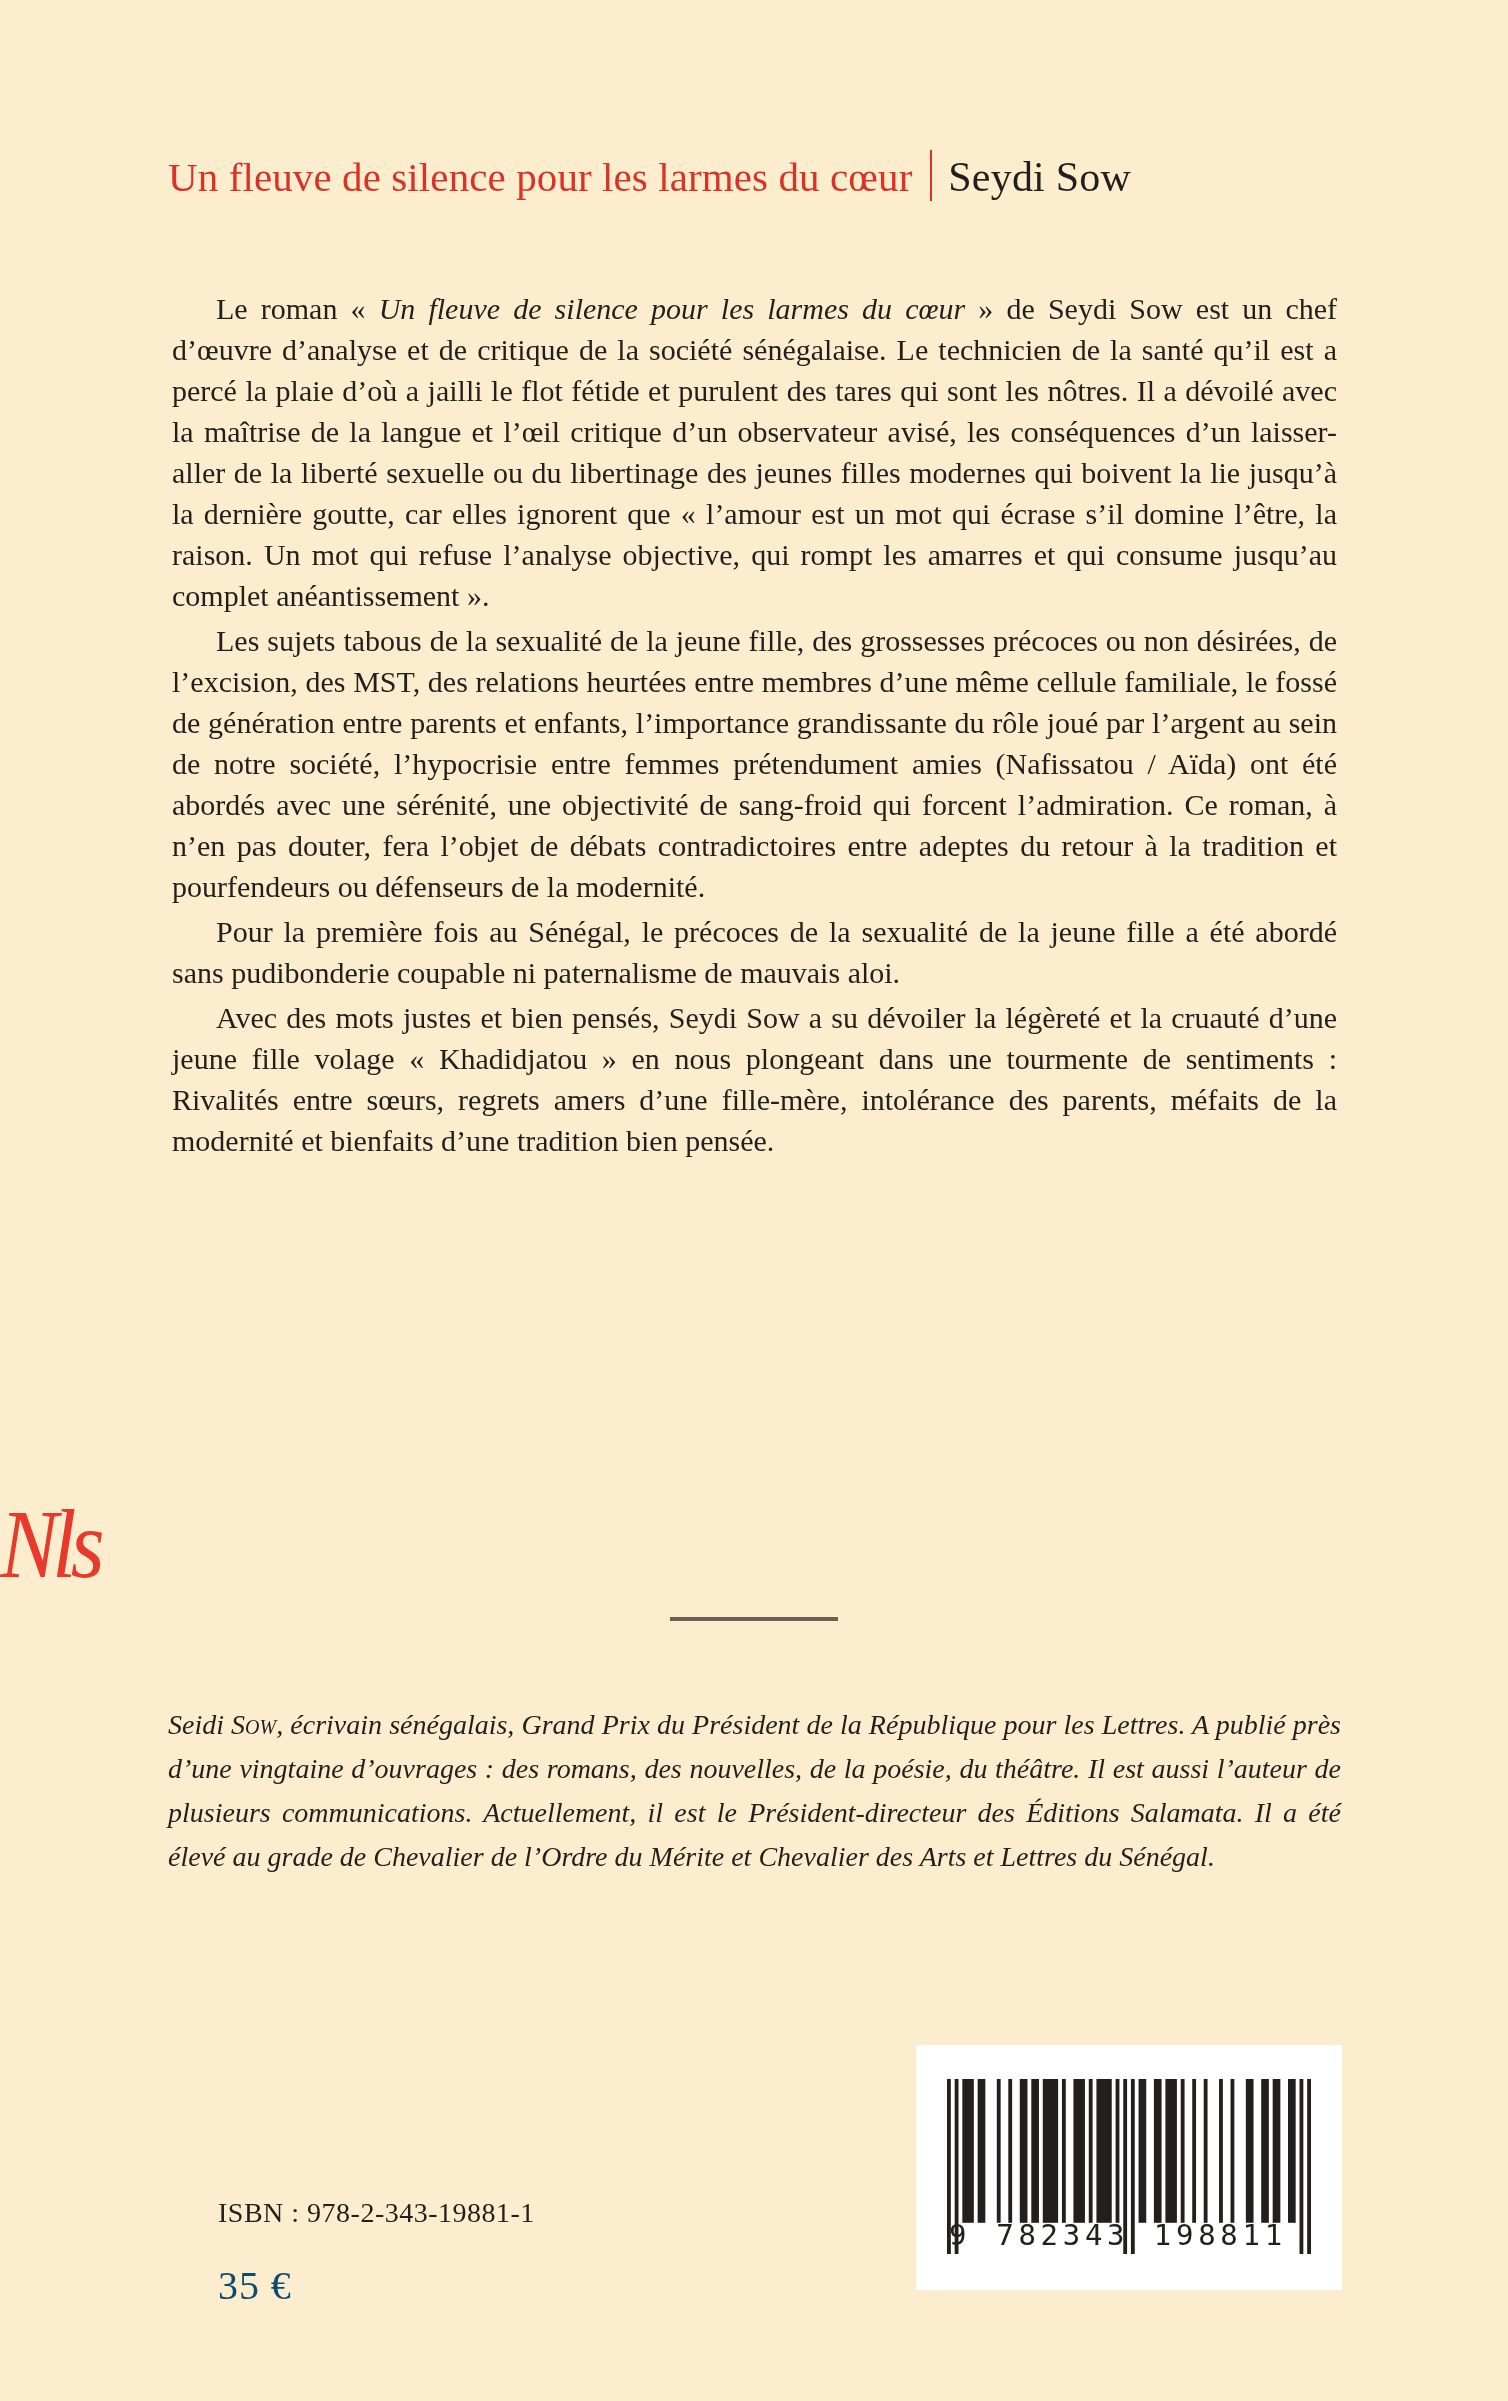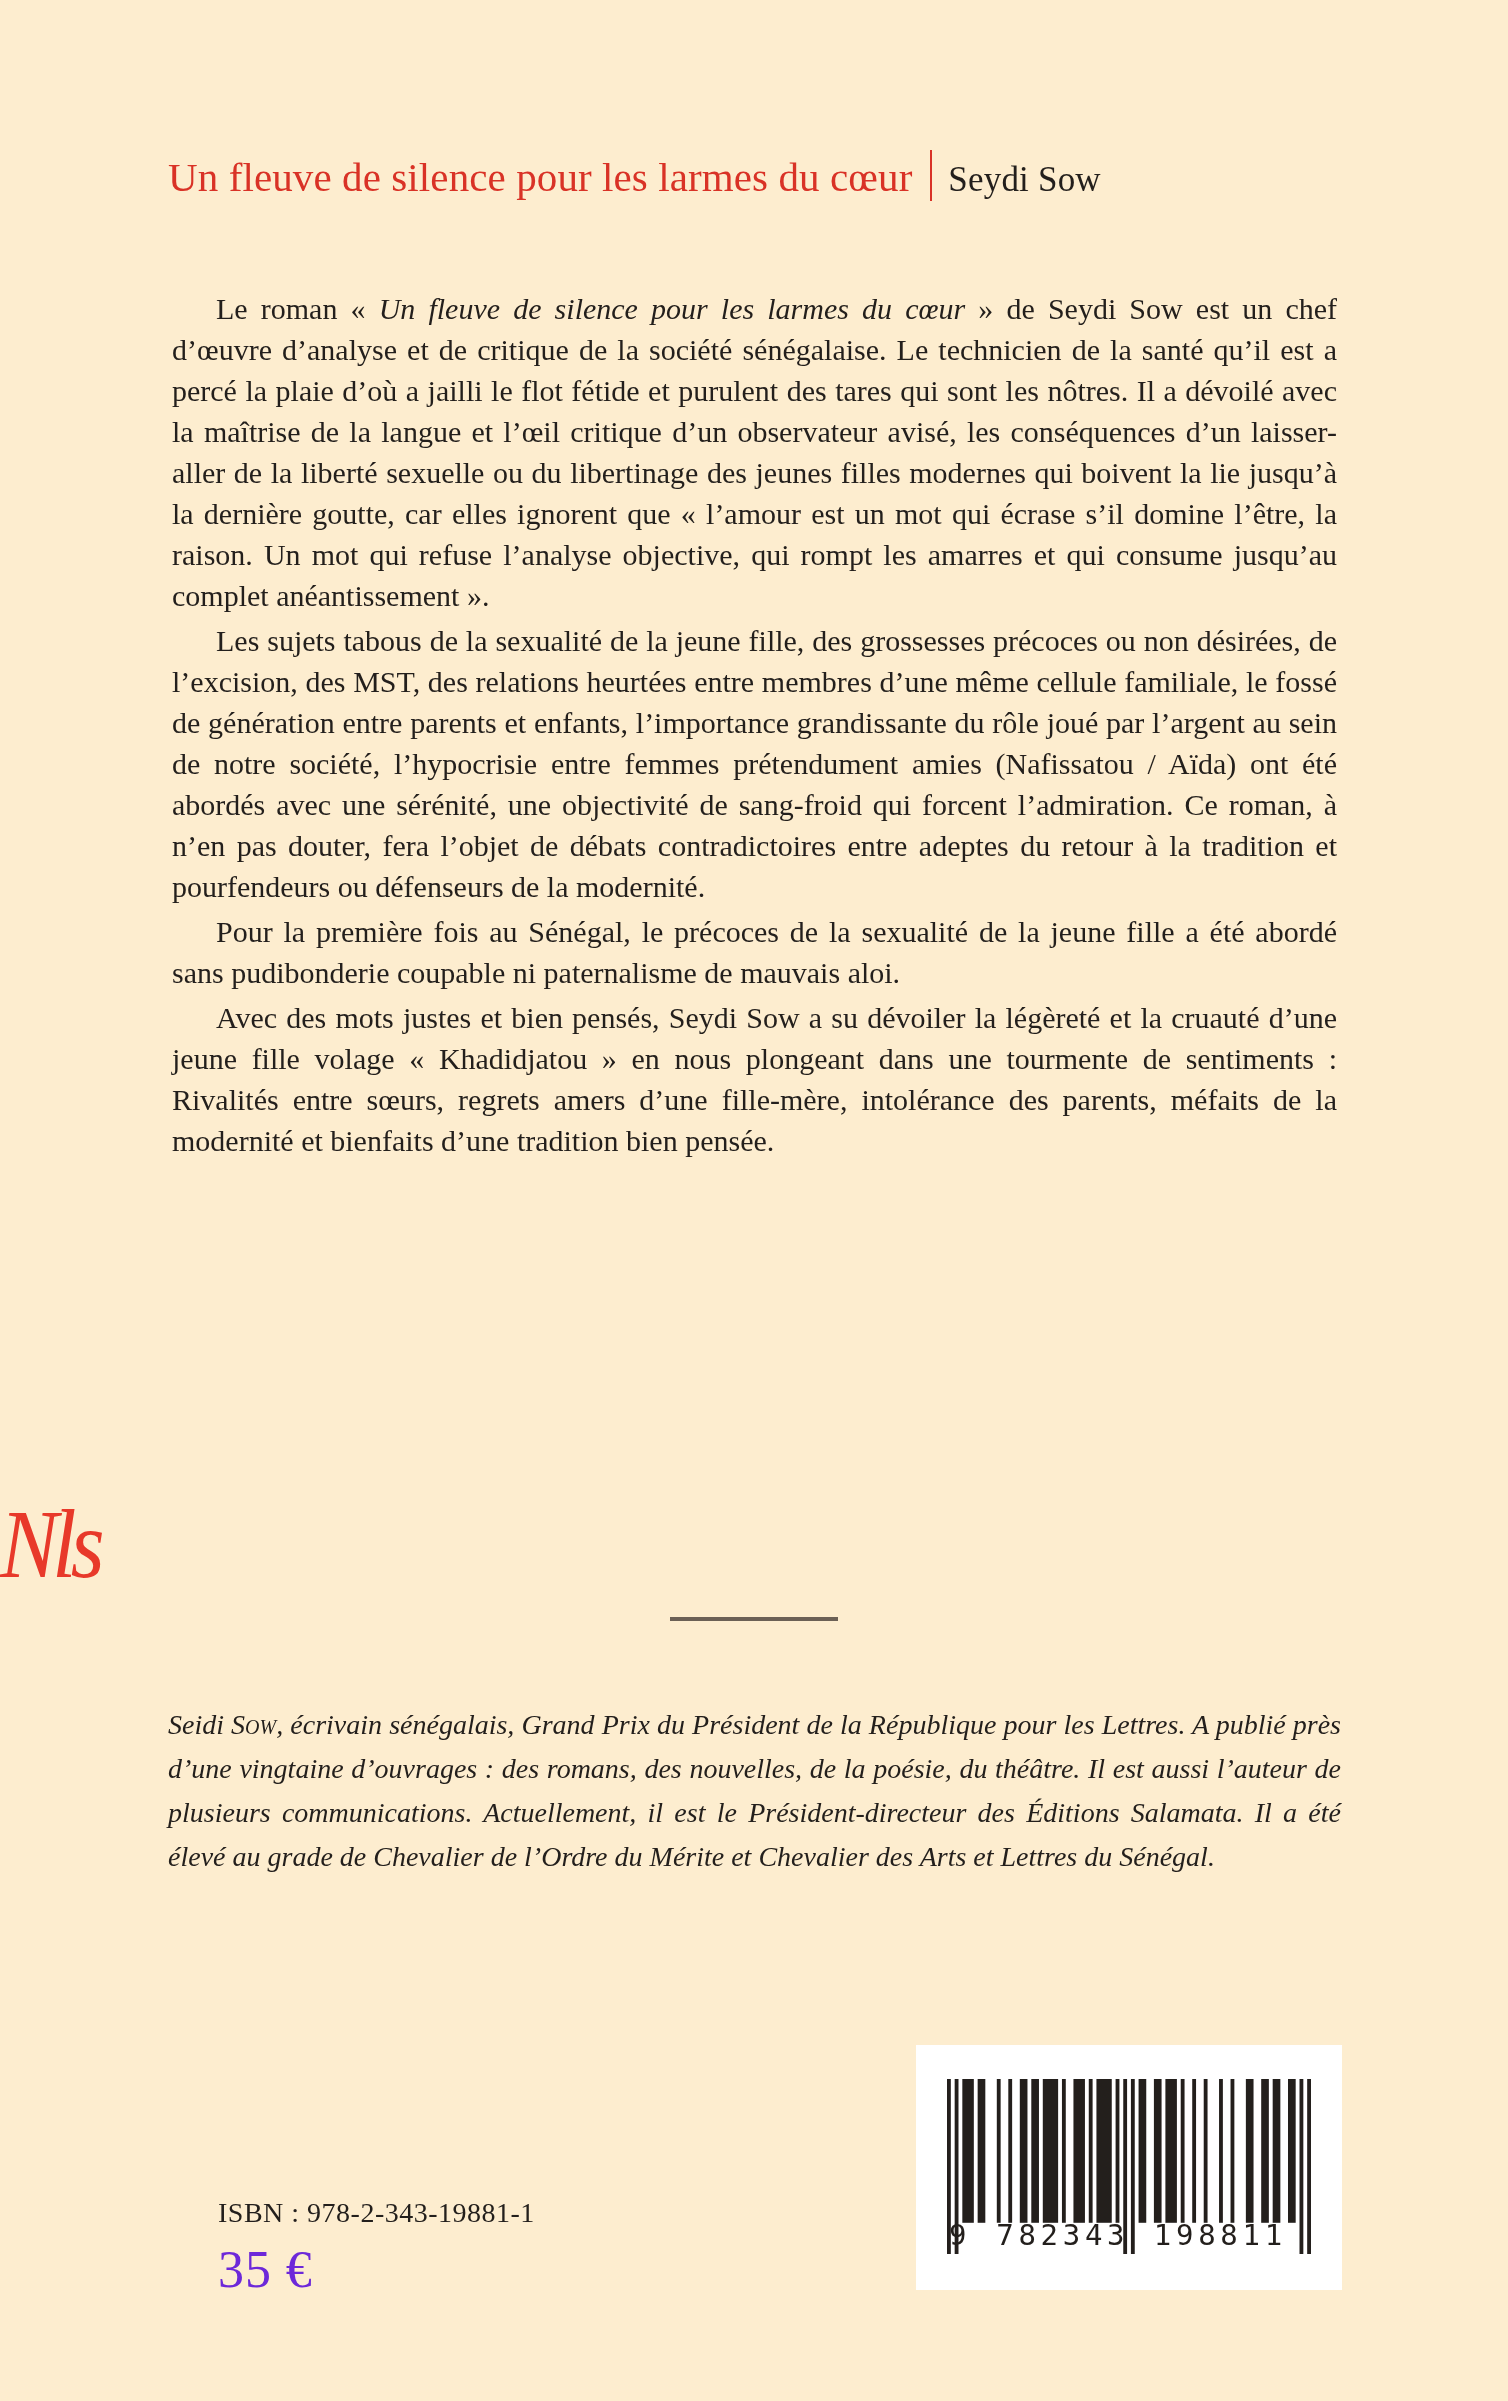--- a/index.html
+++ b/index.html
@@ -42,21 +42,21 @@
     display: inline-block;
     width: 1.9px;
     height: 51px;
     background: #d93226;
     margin: 0 16px 0 18px;
     position: relative;
     top: 9.5px;
     flex: none;
   }
   .book-author {
-    font-size: 35px;
+    font-size: 42px;
     color: #231f1c;
     letter-spacing: 0.2px;
   }
 
   
   .blurb {
     position: absolute;
     left: 168px;
     top: 284px;
     width: 1173px;
@@ -127,23 +127,23 @@
     left: 218px;
     top: 2197px;
   }
   .isbn-line {
     font-size: 28px;
     color: #231f1c;
     letter-spacing: 0.5px;
     white-space: nowrap;
   }
   .price-line {
-    font-size: 52px;
-    color: #6d28d9;
-    margin-top: 11px;
+    font-size: 40px;
+    color: #0c4a6e;
+    margin-top: 33px;
     letter-spacing: 0.9px;
   }
 
   
   .barcode-box {
     position: absolute;
     left: 916px;
     top: 2045px;
     width: 426px;
     height: 245px;

